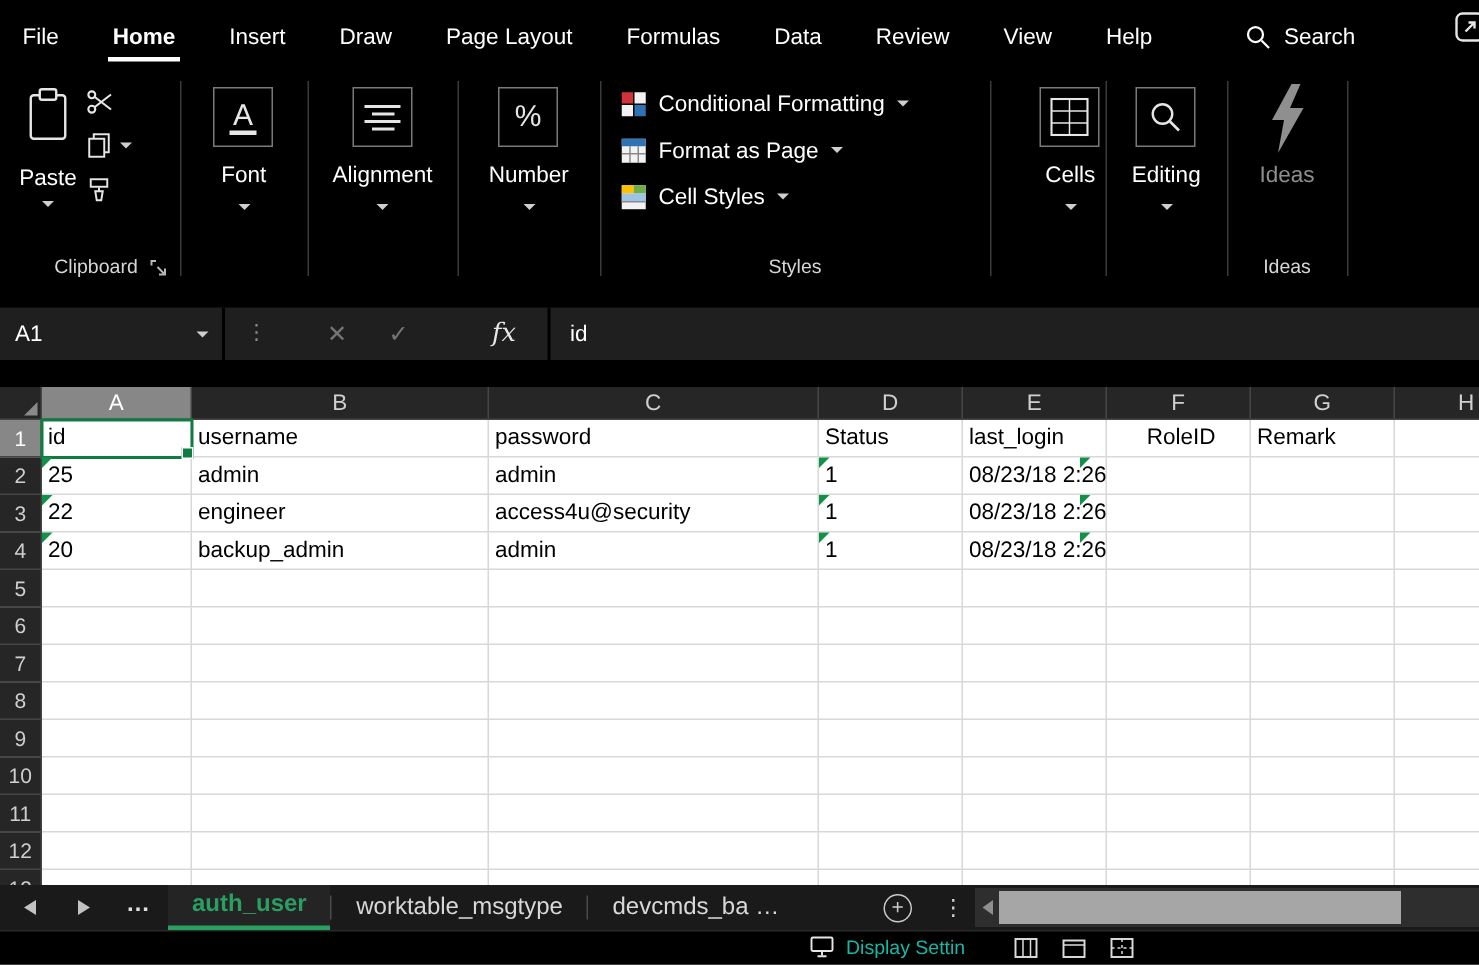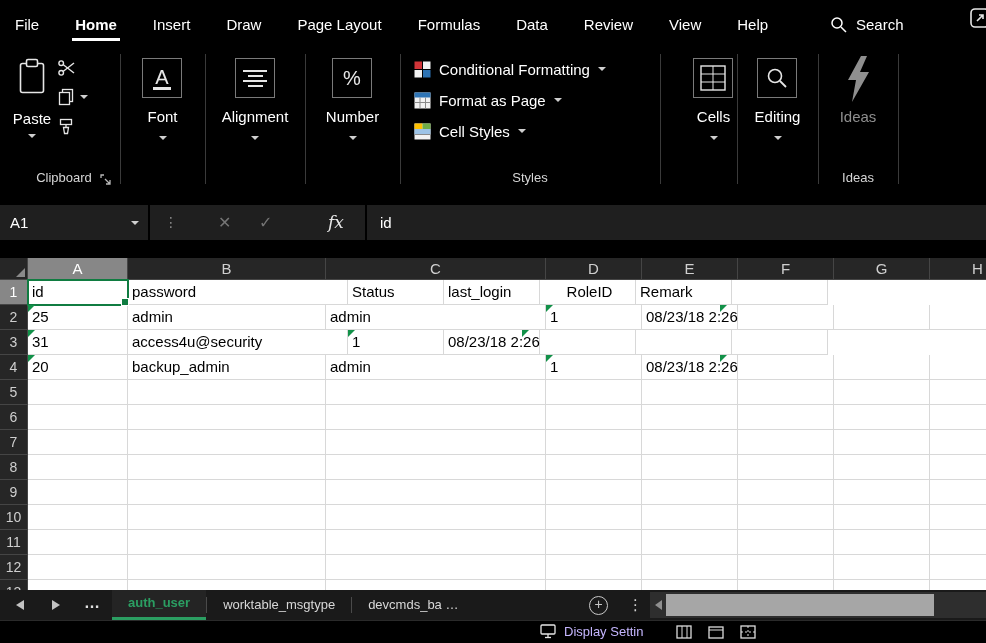--- a/index.html
+++ b/index.html
@@ -55,33 +55,33 @@
   .cell-text{position:relative;z-index:2;}
   .cell.selected{outline:2px solid #107C41;outline-offset:-1px;}
   .fill-handle{position:absolute;right:-2px;bottom:-2px;width:6px;height:6px;background:#107C41;border:1px solid #fff;z-index:4;}
   .err-tri{position:absolute;top:0;width:0;height:0;border-top:7px solid #129149;border-right:7px solid transparent;z-index:3;}
   
   #tab-bar{position:absolute;top:590px;left:0;width:986px;height:30px;background:#1a1a1a;}
   .tri-left{position:absolute;left:16px;top:10px;width:0;height:0;border-top:5px solid transparent;border-bottom:5px solid transparent;border-right:8px solid #c2c2c2;}
   .tri-right{position:absolute;left:52px;top:10px;width:0;height:0;border-top:5px solid transparent;border-bottom:5px solid transparent;border-left:8px solid #c2c2c2;}
   .tab-ellipsis{position:absolute;left:84px;top:0;line-height:26px;color:#e0e0e0;font-size:16px;font-weight:bold;}
   .sheet-tab-strip{position:absolute;left:112px;top:0;height:30px;display:flex;align-items:stretch;}
-  .sheet-tab{padding:0 16px;line-height:29px;font-size:13px;color:#d8d8d8;white-space:nowrap;}
+  .sheet-tab{padding:0 16px;line-height:29px;font-size:16px;color:#d8d8d8;white-space:nowrap;}
   .sheet-tab.active{color:#2b9e62;font-weight:bold;border-bottom:3px solid #2b9e62;line-height:26px;background:#242424;}
   .tab-sep{width:1px;background:#4a4a4a;margin:7px 0;}
   .plus-btn{position:absolute;left:589px;top:6px;width:17px;height:17px;border:1.5px solid #c9c9c9;border-radius:50%;color:#c9c9c9;text-align:center;line-height:15px;font-size:14px;}
   .plus-btn::before{content:"+";}
   .kebab{position:absolute;left:628px;top:0;line-height:30px;color:#d0d0d0;font-size:15px;font-family:"DejaVu Sans",sans-serif;}
   .kebab::before{content:"\22EE";}
   .hscroll{position:absolute;left:650px;top:2px;width:336px;height:26px;background:#2e2e2e;}
   .hscroll-arrow{position:absolute;left:5px;top:8px;width:0;height:0;border-top:5px solid transparent;border-bottom:5px solid transparent;border-right:7px solid #8f8f8f;}
   .hscroll-thumb{position:absolute;left:16px;top:2px;width:268px;height:22px;background:#a6a6a6;}
   
   #status-bar{position:absolute;top:620px;left:0;width:986px;height:23px;background:#000;border-top:1px solid #2a2a2a;}
-  .display-settings{position:absolute;left:540px;top:3px;display:flex;gap:8px;color:#c4b5fd;font-size:13px;white-space:nowrap;}
+  .display-settings{position:absolute;left:540px;top:3px;display:flex;gap:8px;color:#14b8a6;font-size:13px;white-space:nowrap;}
   .view-btns{position:absolute;left:676px;top:4px;display:flex;gap:16px;}
 </style>
 </head>
 <body>
 
 <div id="menu-bar">
   <div class="menu-tabs">
       <div class="menu-tab">File</div>
       <div class="menu-tab active">Home</div>
       <div class="menu-tab">Insert</div>
@@ -280,41 +280,43 @@
       <div class="col-header" style="width: 220px;">C</div>
       <div class="col-header" style="width: 96px;">D</div>
       <div class="col-header" style="width: 96px;">E</div>
       <div class="col-header" style="width: 96px;">F</div>
       <div class="col-header" style="width: 96px;">G</div>
       <div class="col-header" style="width: 96px;">H</div>
     </div>
     <div class="grid-row">
       <div class="row-header hl">1</div>
       <div class="cell selected" style="width: 100px;"><span class="cell-text">id</span><div class="fill-handle"></div></div>
+      <div class="cell" style="width: 198px;"><span class="cell-text">username</span></div>
       <div class="cell" style="width: 220px;"><span class="cell-text">password</span></div>
       <div class="cell" style="width: 96px;"><span class="cell-text">Status</span></div>
       <div class="cell" style="width: 96px;"><span class="cell-text">last_login</span></div>
       <div class="cell" style="width: 96px; text-align: center;"><span class="cell-text">RoleID</span></div>
       <div class="cell" style="width: 96px;"><span class="cell-text">Remark</span></div>
       <div class="cell" style="width: 96px;"></div>
     </div>
     <div class="grid-row">
       <div class="row-header">2</div>
       <div class="cell" style="width: 100px;"><span class="cell-text">25</span><div class="err-tri" style="left: 0px;"></div></div>
       <div class="cell" style="width: 198px;"><span class="cell-text">admin</span></div>
       <div class="cell" style="width: 220px;"><span class="cell-text">admin</span></div>
       <div class="cell" style="width: 96px;"><span class="cell-text">1</span><div class="err-tri" style="left: 0px;"></div></div>
       <div class="cell" style="width: 96px;"><span class="cell-text">08/23/18 2:26</span><div class="err-tri" style="left: 78px;"></div></div>
       <div class="cell" style="width: 96px;"></div>
       <div class="cell" style="width: 96px;"></div>
       <div class="cell" style="width: 96px;"></div>
     </div>
     <div class="grid-row">
       <div class="row-header">3</div>
-      <div class="cell" style="width: 100px;"><span class="cell-text">31</span><div class="err-tri" style="left: 0px;"></div></div>
+      <div class="cell" style="width: 100px;"><span class="cell-text">22</span><div class="err-tri" style="left: 0px;"></div></div>
+      <div class="cell" style="width: 198px;"><span class="cell-text">engineer</span></div>
       <div class="cell" style="width: 220px;"><span class="cell-text">access4u@security</span></div>
       <div class="cell" style="width: 96px;"><span class="cell-text">1</span><div class="err-tri" style="left: 0px;"></div></div>
       <div class="cell" style="width: 96px;"><span class="cell-text">08/23/18 2:26</span><div class="err-tri" style="left: 78px;"></div></div>
       <div class="cell" style="width: 96px;"></div>
       <div class="cell" style="width: 96px;"></div>
       <div class="cell" style="width: 96px;"></div>
     </div>
     <div class="grid-row">
       <div class="row-header">4</div>
       <div class="cell" style="width: 100px;"><span class="cell-text">20</span><div class="err-tri" style="left: 0px;"></div></div>

